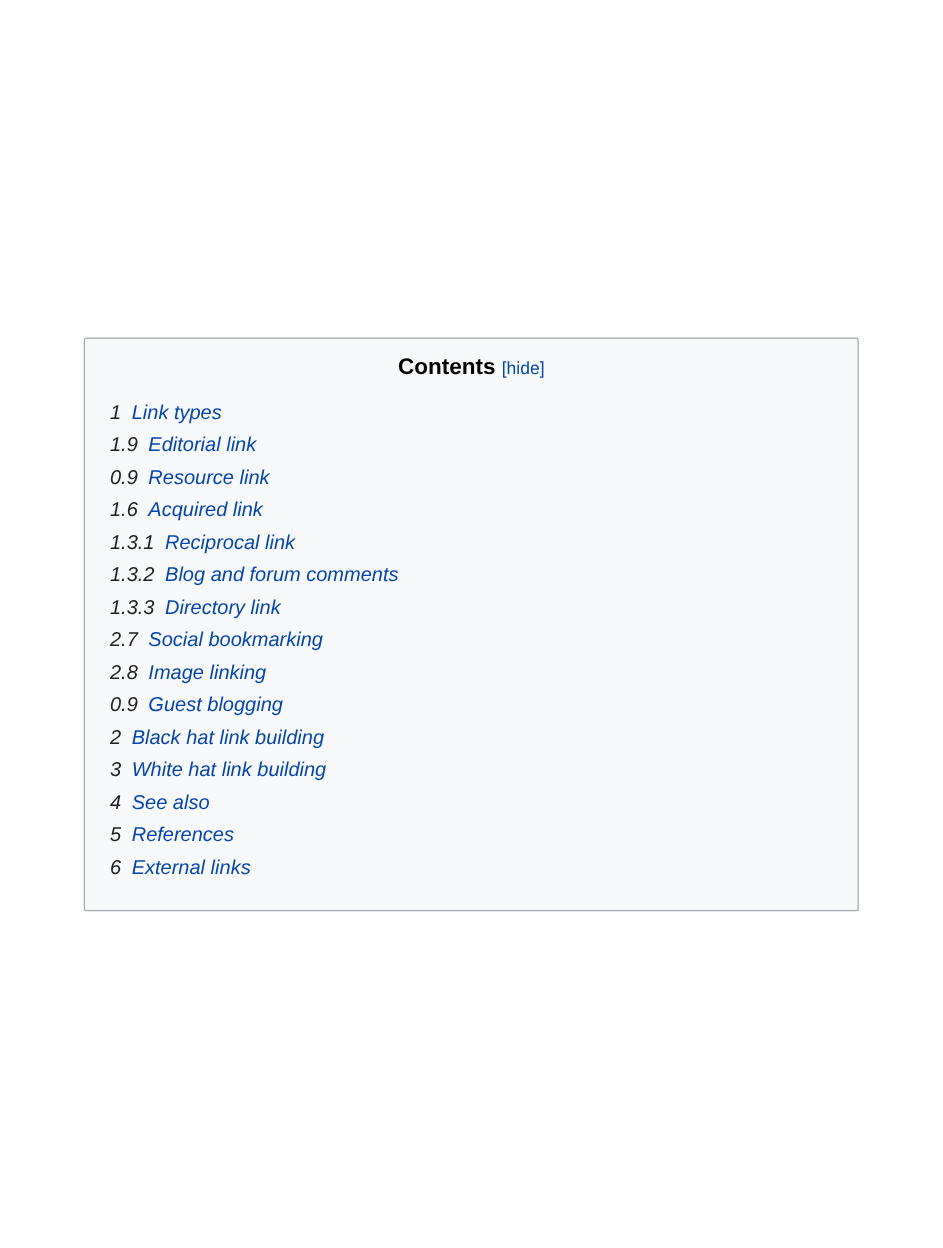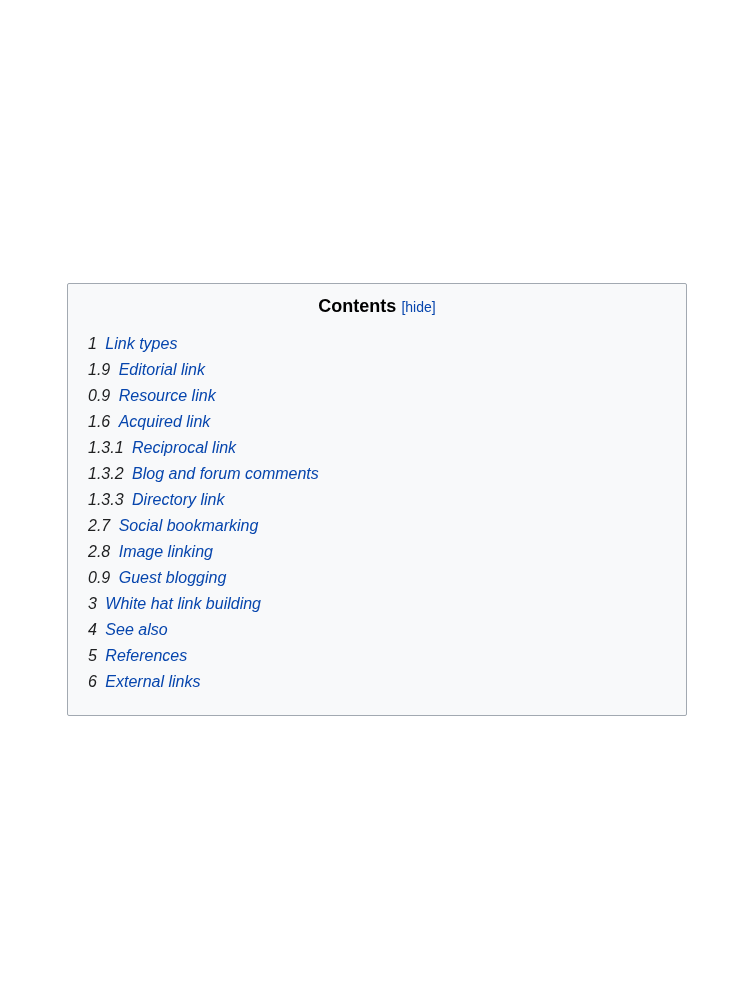--- a/index.html
+++ b/index.html
@@ -92,18 +92,19 @@
   <li class="level-1"><a href="#link-types" class="toc-link"><span class="toc-number">1</span><span>&nbsp;Link types</span></a></li>
       <li class="level-2"><a href="#editorial-link" class="toc-link"><span class="toc-number">1.9</span><span>&nbsp;Editorial link</span></a></li>
       <li class="level-2"><a href="#resource-link" class="toc-link"><span class="toc-number">0.9</span><span>&nbsp;Resource link</span></a></li>
       <li class="level-2"><a href="#acquired-link" class="toc-link"><span class="toc-number">1.6</span><span>&nbsp;Acquired link</span></a></li>
       <li class="level-3"><a href="#reciprocal-link" class="toc-link"><span class="toc-number">1.3.1</span><span>&nbsp;Reciprocal link</span></a></li>
       <li class="level-3"><a href="#blog-forum-comments" class="toc-link"><span class="toc-number">1.3.2</span><span>&nbsp;Blog and forum comments</span></a></li>
       <li class="level-3"><a href="#directory-link" class="toc-link"><span class="toc-number">1.3.3</span><span>&nbsp;Directory link</span></a></li>
       <li class="level-2"><a href="#social-bookmarking" class="toc-link"><span class="toc-number">2.7</span><span>&nbsp;Social bookmarking</span></a></li>
       <li class="level-2"><a href="#image-linking" class="toc-link"><span class="toc-number">2.8</span><span>&nbsp;Image linking</span></a></li>
       <li class="level-2"><a href="#guest-blogging" class="toc-link"><span class="toc-number">0.9</span><span>&nbsp;Guest blogging</span></a></li>
+      <li class="level-1"><a href="#black-hat" class="toc-link"><span class="toc-number">2</span><span>&nbsp;Black hat link building</span></a></li>
       <li class="level-1"><a href="#white-hat" class="toc-link"><span class="toc-number">3</span><span>&nbsp;White hat link building</span></a></li>
       <li class="level-1"><a href="#see-also" class="toc-link"><span class="toc-number">4</span><span>&nbsp;See also</span></a></li>
       <li class="level-1"><a href="#references" class="toc-link"><span class="toc-number">5</span><span>&nbsp;References</span></a></li>
       <li class="level-1"><a href="#external-links" class="toc-link"><span class="toc-number">6</span><span>&nbsp;External links</span></a></li>
     </ul>
 </div>
 
 </body></html>

